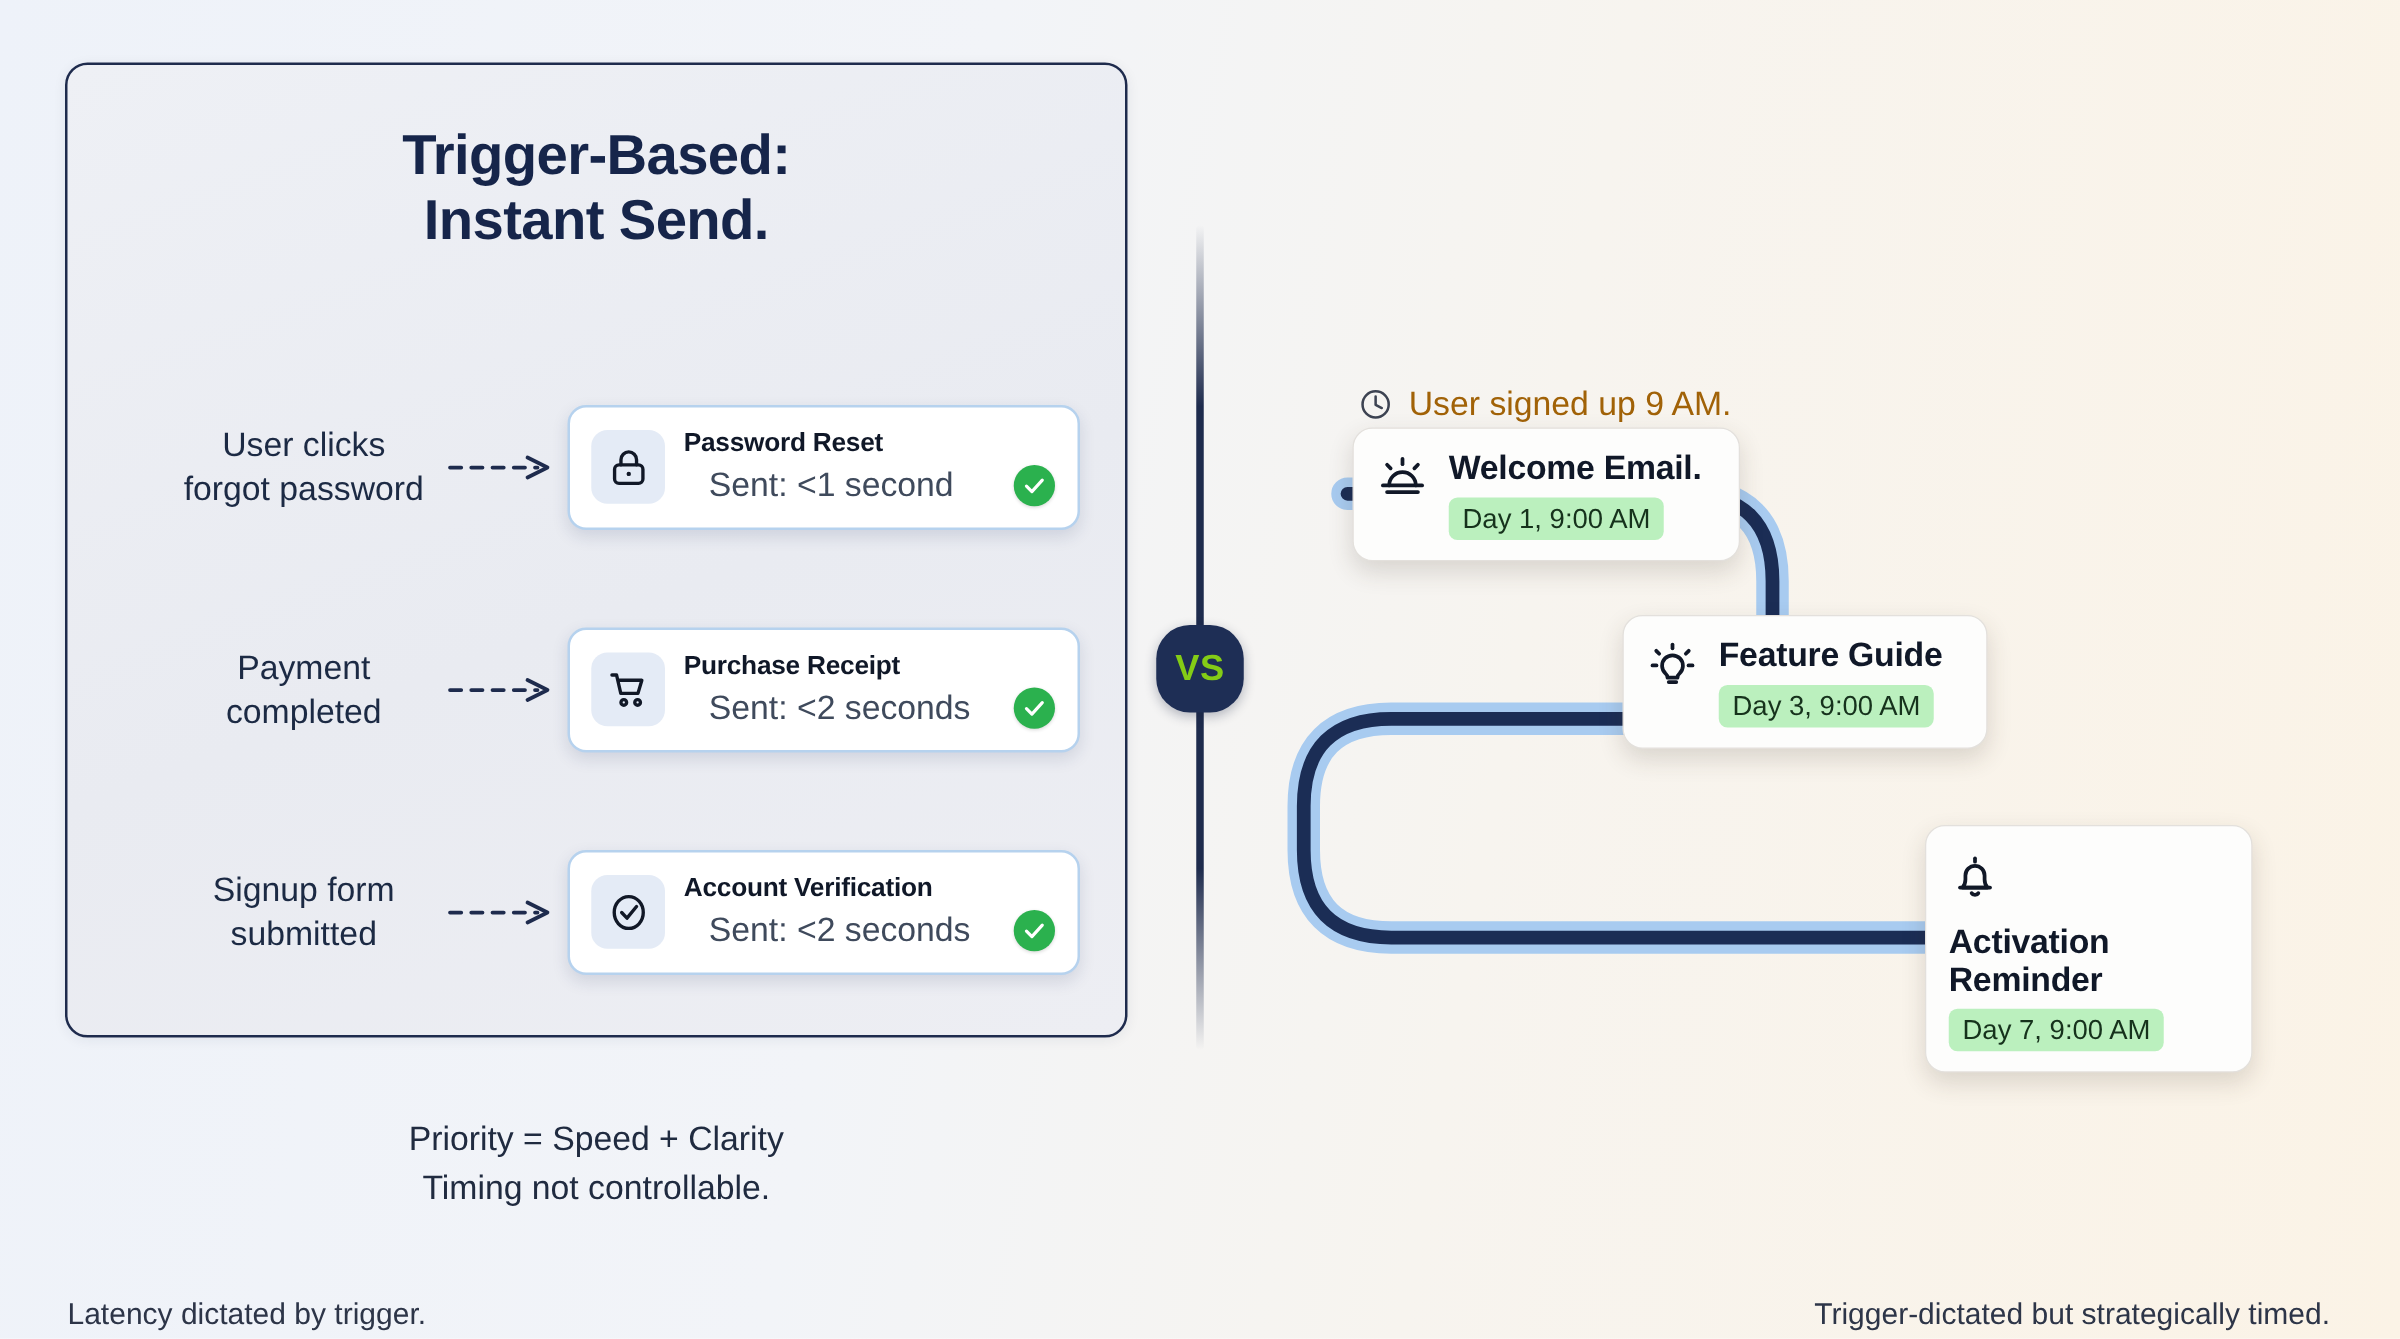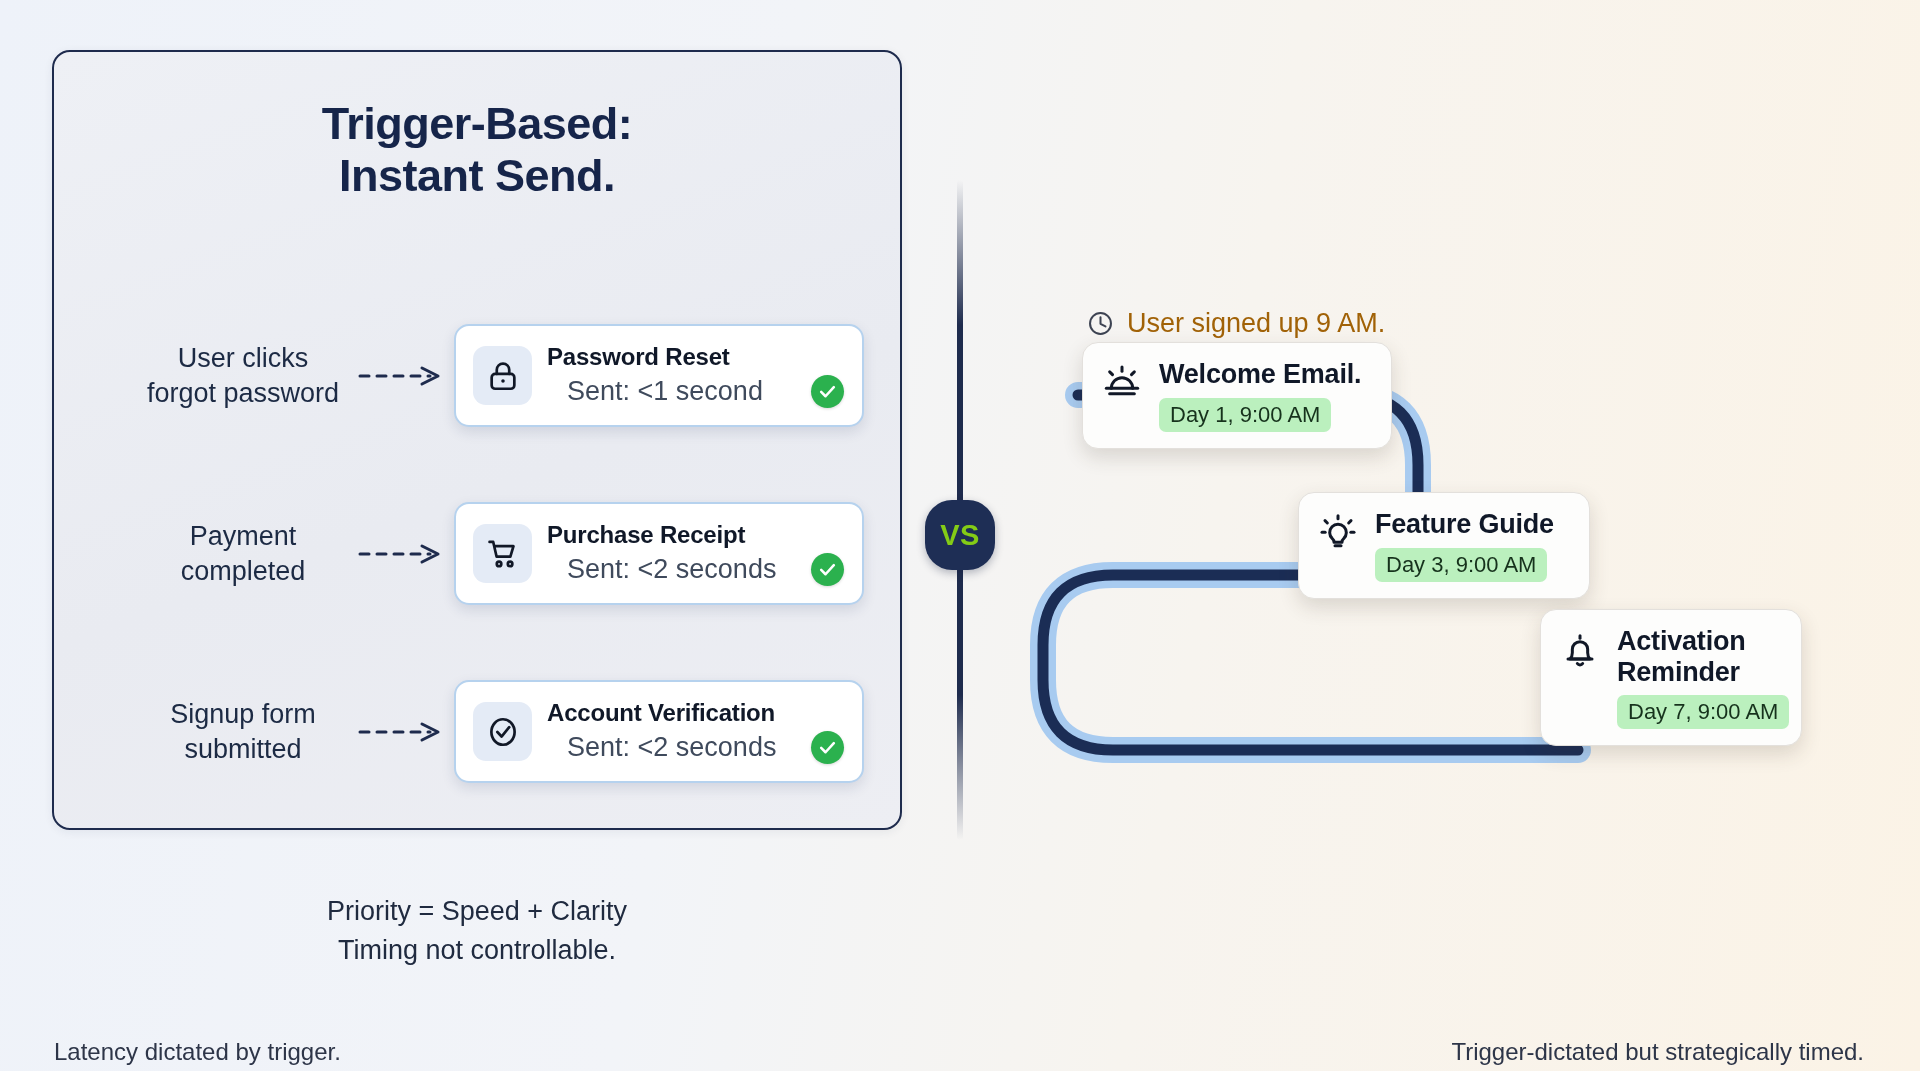--- a/index.html
+++ b/index.html
@@ -61,21 +61,21 @@
     padding:17px 18px 17px 17px;
     display:flex;align-items:center;gap:15px;
     box-shadow:0 5px 13px rgba(30,50,90,.13);
   }
   .icon-tile{
     width:59px;height:59px;flex:0 0 59px;
     background:#e4ebf6;border-radius:13px;
     display:flex;align-items:center;justify-content:center;
   }
   .card-body{flex:1;min-width:0;}
-  .card-title{color:#101828;font-size:24px;font-weight:bold;line-height:1.14;letter-spacing:-.2px;}
+  .card-title{color:#101828;font-size:21px;font-weight:bold;line-height:1.14;letter-spacing:-.2px;}
   .card-sub-row{display:flex;align-items:center;justify-content:space-between;margin-top:5px;}
   .card-sub{color:#3f4a5c;font-size:27px;margin-left:20px;}
   .check{
     width:33px;height:33px;flex:0 0 33px;border-radius:50%;
     background:#2bb14e;display:flex;align-items:center;justify-content:center;
     box-shadow:0 1px 3px rgba(0,0,0,.16);
   }
 
   .panel-note{
     position:absolute;left:0;right:0;
@@ -111,21 +111,21 @@
   .seq-card{
     position:absolute;background:#fdfdfc;
     border:1.5px solid #e3e0dc;border-radius:16px;
     padding:16px 22px 16px 18px;
     display:flex;align-items:flex-start;gap:16px;
     box-shadow:0 8px 20px rgba(60,50,40,.16);
     box-sizing:border-box;
   }
   #seq-0{left:1082px;top:342px;width:310px;}
   #seq-1{left:1298px;top:492px;width:292px;}
-  #seq-2{left:1540px;top:609px;width:262px;}
+  #seq-2{left:1540px;top:660px;width:262px;flex-direction:column;}
   .seq-icon{width:42px;height:42px;flex:0 0 42px;display:flex;align-items:center;justify-content:center;margin-top:3px;}
   .seq-body{min-width:0;}
   .seq-title{color:#101828;font-size:27px;font-weight:bold;line-height:1.13;letter-spacing:-.2px;white-space:pre-line;}
   .seq-badge{
     display:inline-block;margin-top:8px;
     background:#bbf0be;color:#16321c;
     font-size:22px;padding:4px 11px;border-radius:7px;white-space:nowrap;
   }
 
   

